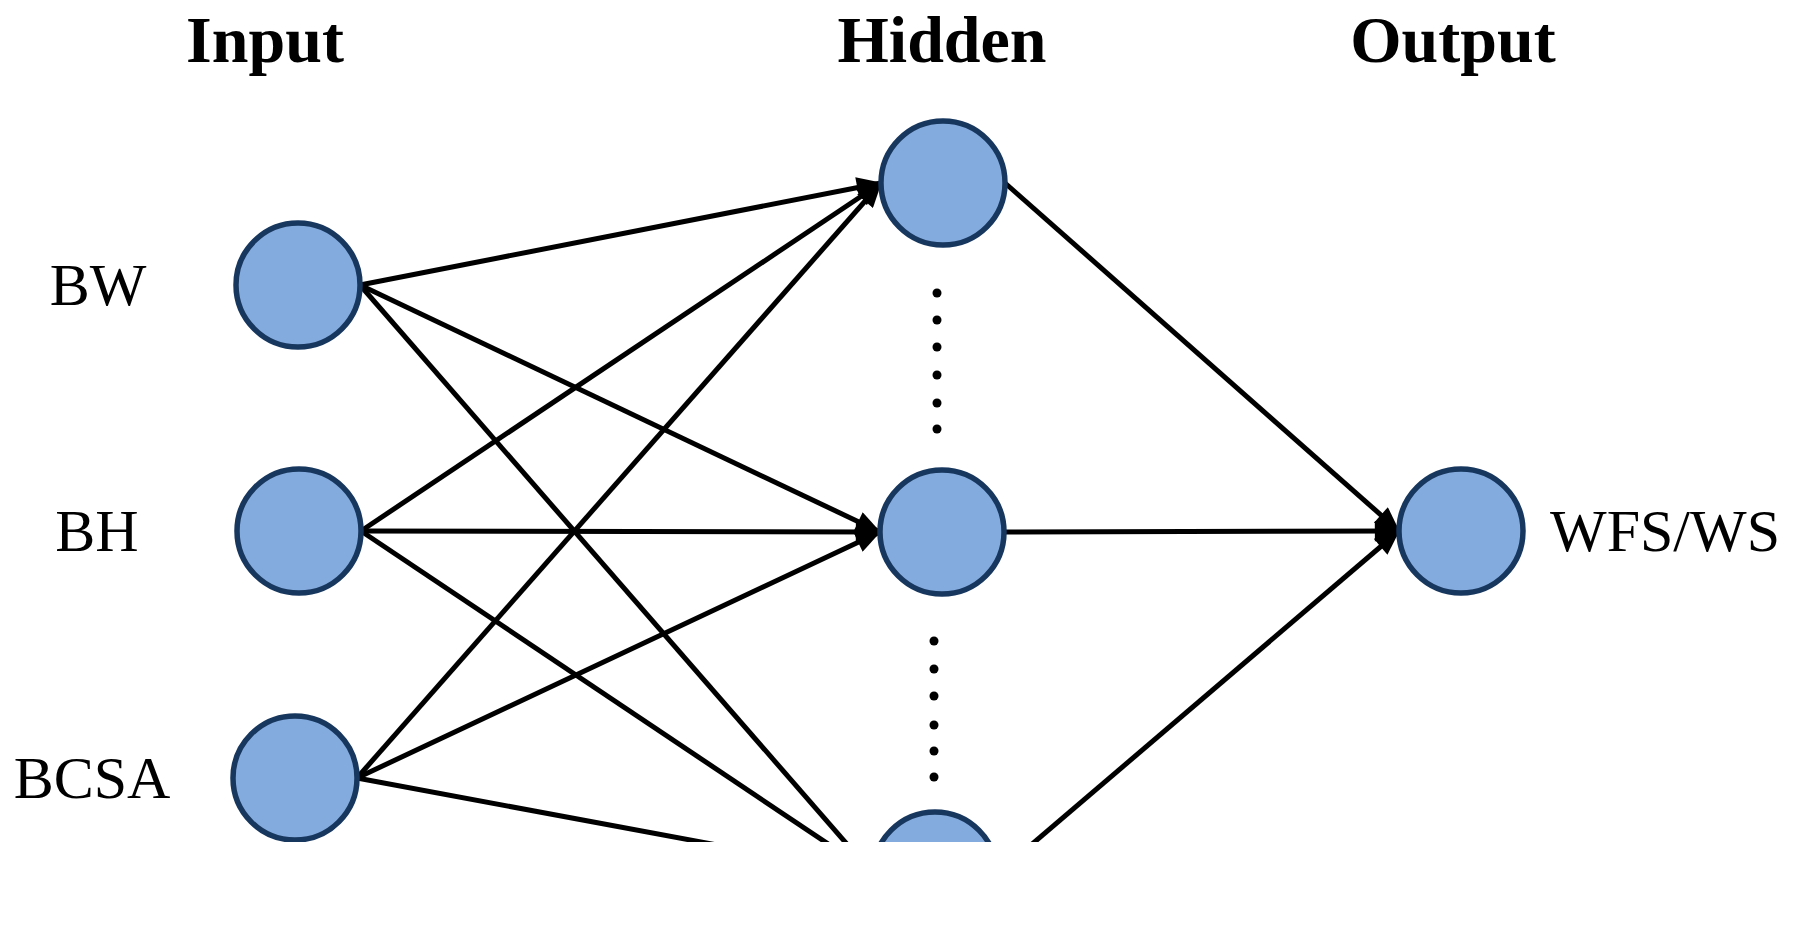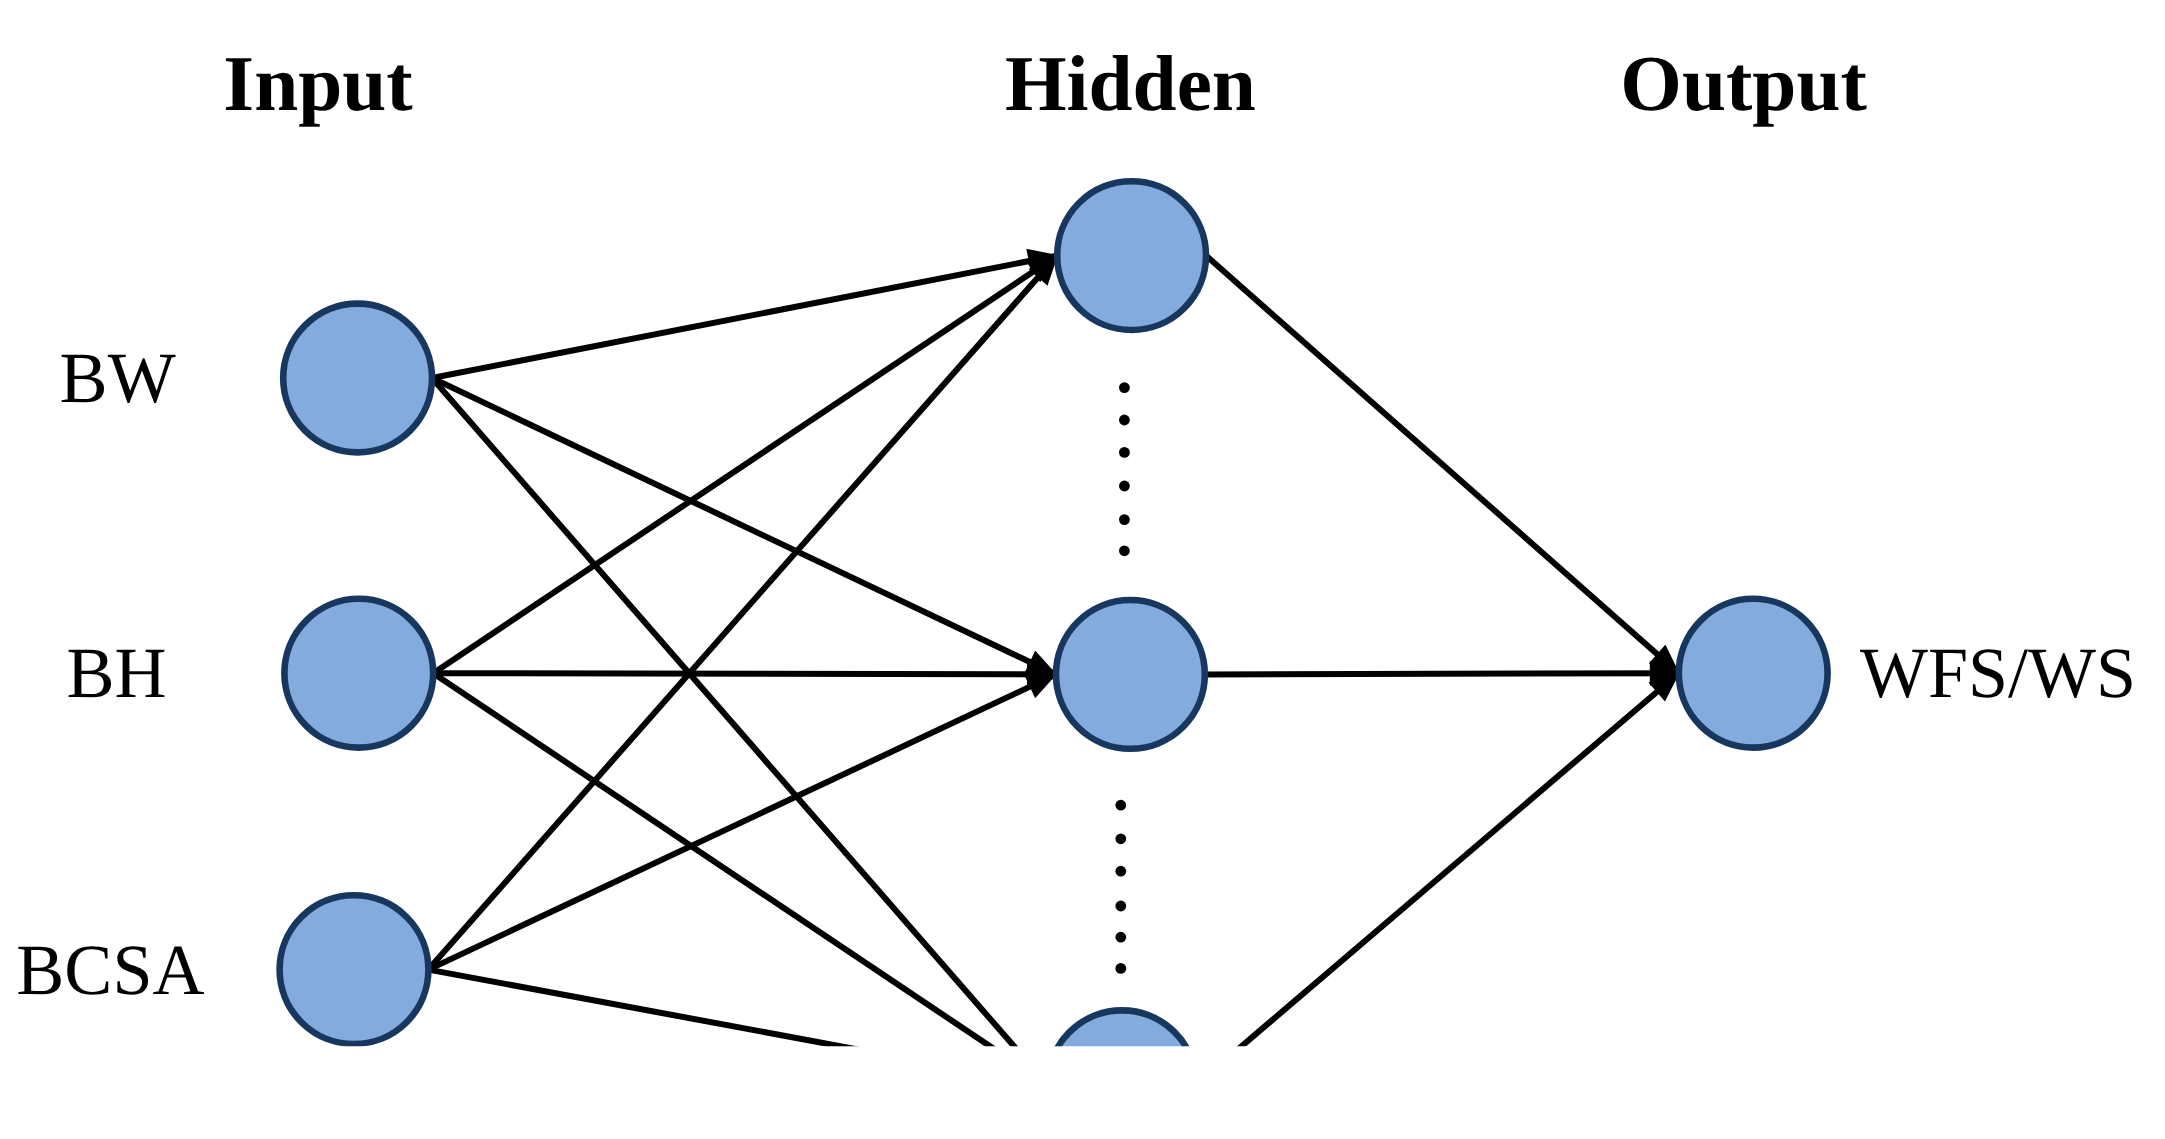--- a/index.html
+++ b/index.html
@@ -6,21 +6,20 @@
     margin: 0;
     padding: 0;
     background: #FFFFFF;
   }
   #stage {
     position: relative;
     width: 1804px;
     height: 842px;
     background: #FFFFFF;
     overflow: hidden;
-    margin-top: 30px;
   }
   svg { display: block; }
   .layer-header {
     font-family: "Liberation Serif", "DejaVu Serif", serif;
     font-size: 66px;
     font-weight: bold;
     fill: #000000;
   }
   .node-label {
     font-family: "Liberation Serif", "DejaVu Serif", serif;

